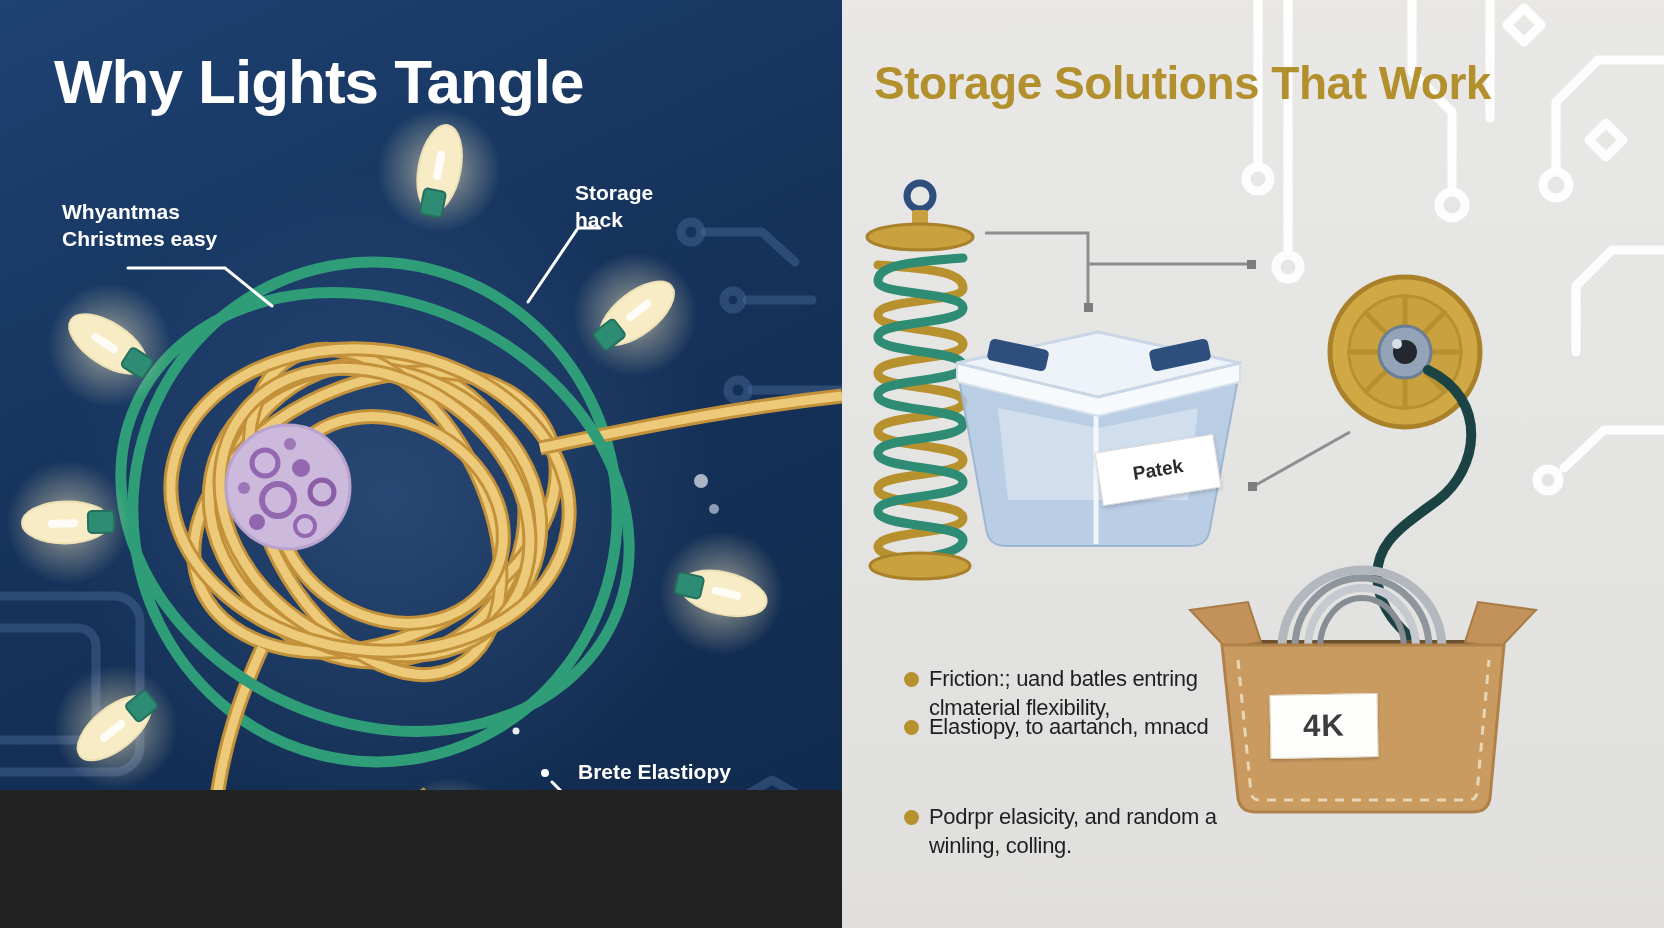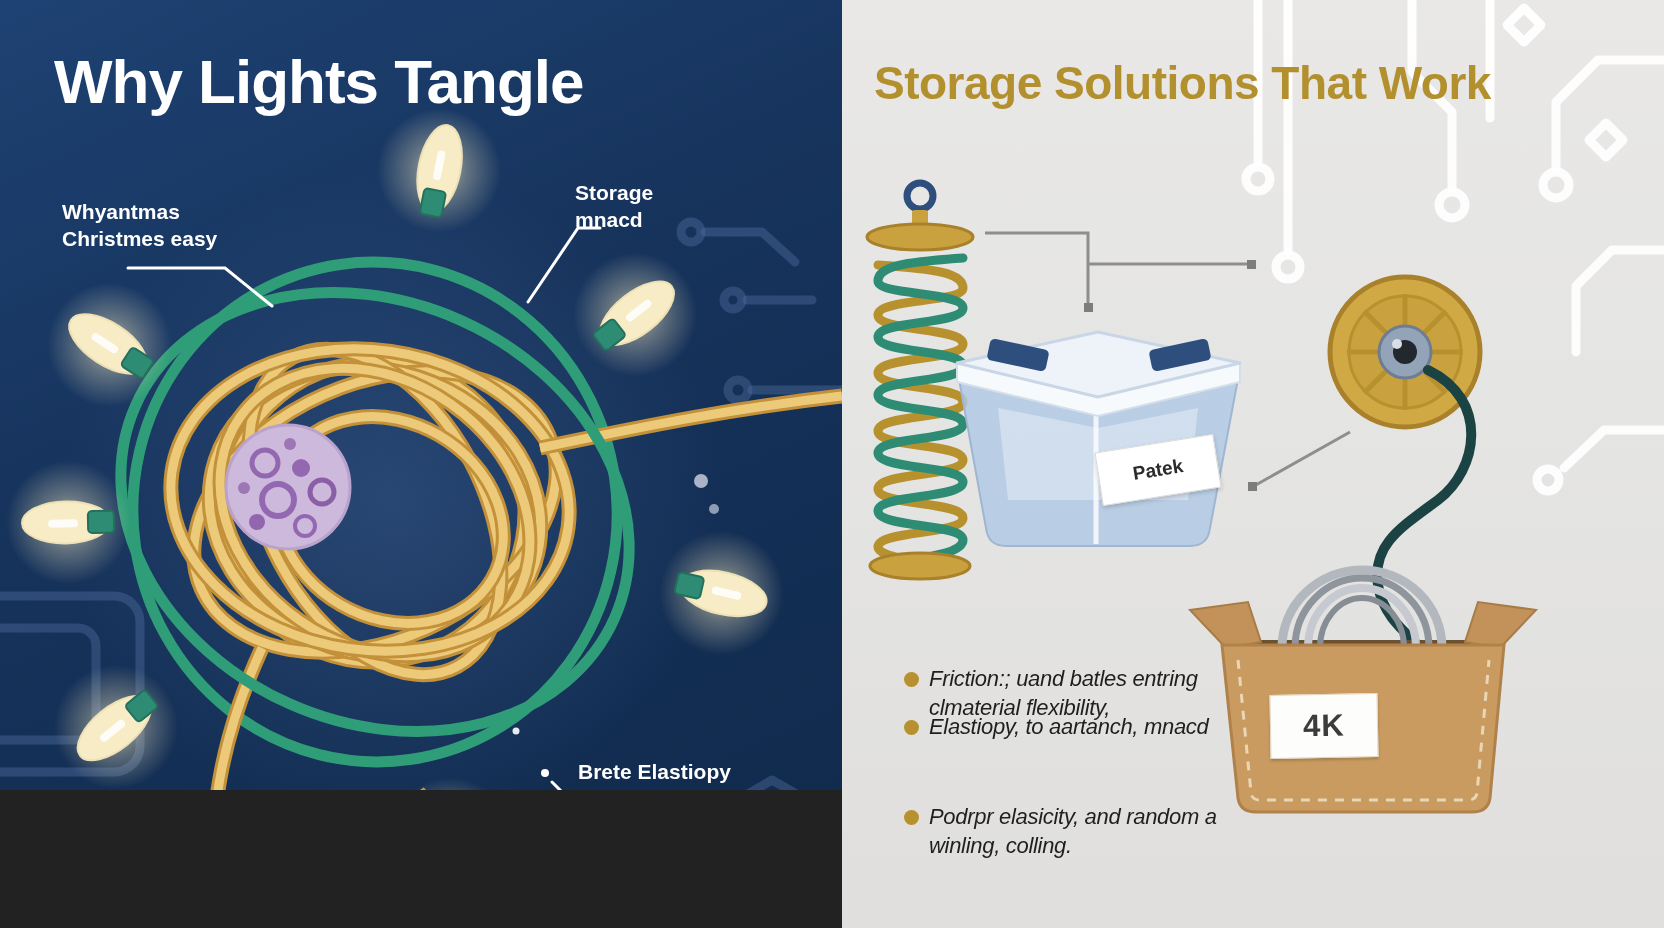--- a/index.html
+++ b/index.html
@@ -32,21 +32,21 @@
     color:var(--right-title-gold,#b3902e);
   }
   
   .callout{
     position:absolute;color:#fff;font-weight:700;font-size:21px;line-height:1.3;
   }
   .callout-tl{left:62px;top:198px;}
   .callout-tr{left:575px;top:179px;}
   .callout-b{left:578px;top:758px;}
   
-  .bullet-item{position:absolute;left:62px;display:flex;align-items:flex-start;font-style:italic;}
+  .bullet-item{position:absolute;left:62px;display:flex;align-items:flex-start;}
   .bullet-item .dot{
     width:15px;height:15px;border-radius:50%;
     background:var(--bullet-gold,#b8912f);
     margin:8px 10px 0 0;flex:0 0 auto;
   }
   .bullet-text{
     font-size:22px;line-height:29px;color:var(--text-dark,#1f1f1f);
     font-weight:500;letter-spacing:-0.3px;white-space:nowrap;
   }
   .bullet-1{top:664px;} .bullet-2{top:712px;} .bullet-3{top:802px;}
@@ -220,21 +220,21 @@
     </svg>
 
     <h1 class="left-title">Why Lights Tangle</h1>
 
     <div class="callout callout-tl">
       <div>Whyantmas</div>
       <div>Christmes easy</div>
     </div>
     <div class="callout callout-tr">
       <div>Storage</div>
-      <div>mnacd</div>
+      <div>hack</div>
     </div>
     <div class="callout callout-b">
       <div>Brete Elastiopy</div>
       <div>dohrgs</div>
     </div>
   </section>
 
   <section class="right-panel">
     <svg class="panel-svg" width="822" height="928" viewBox="842 0 822 928">
 

